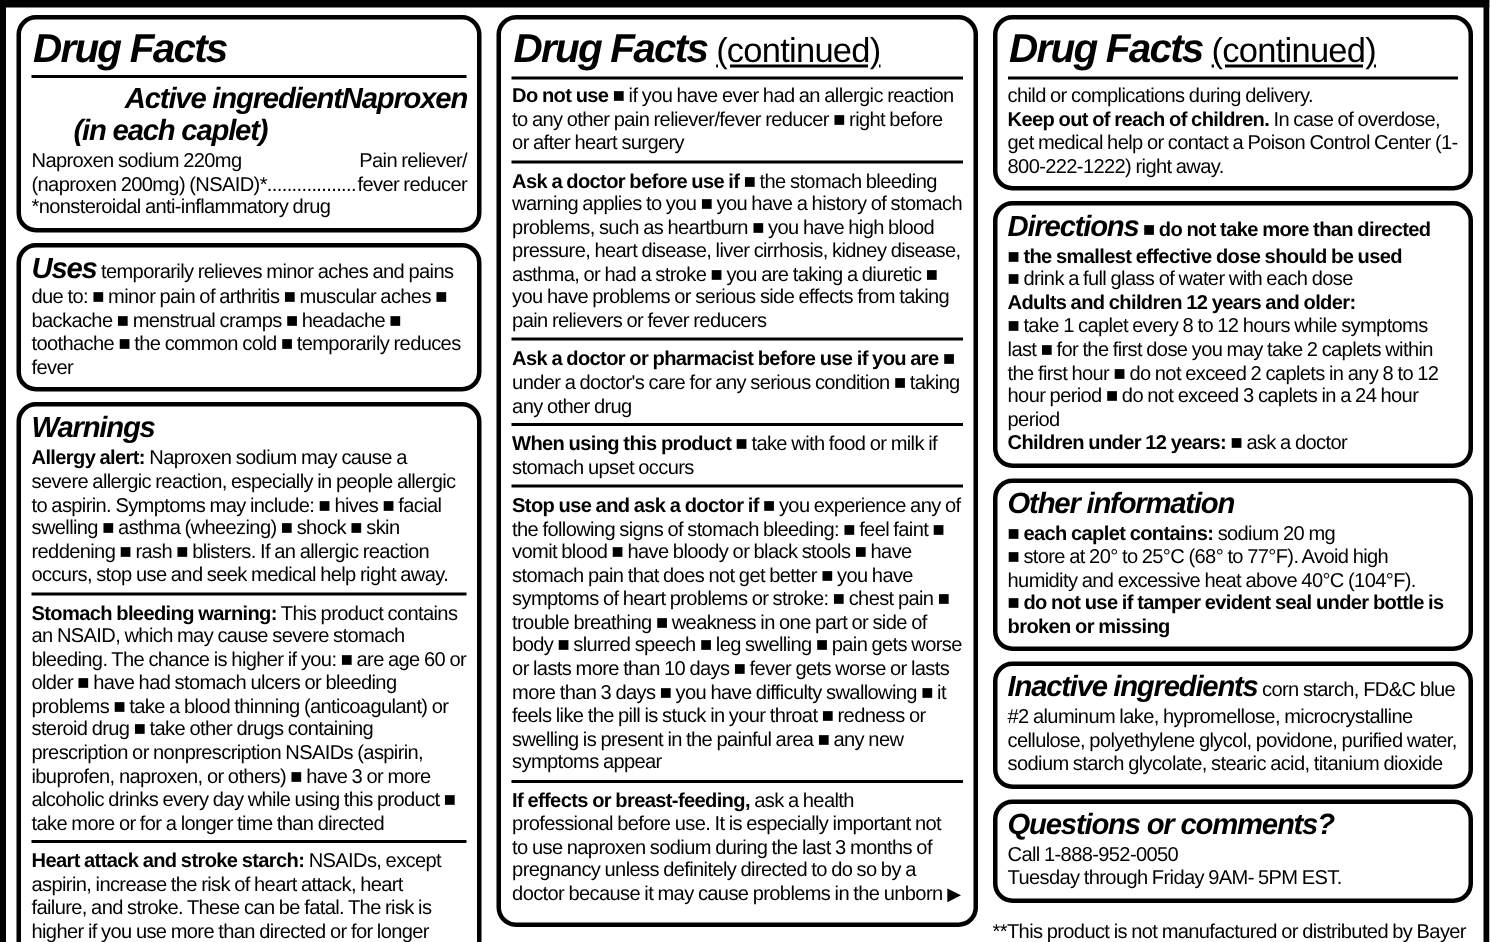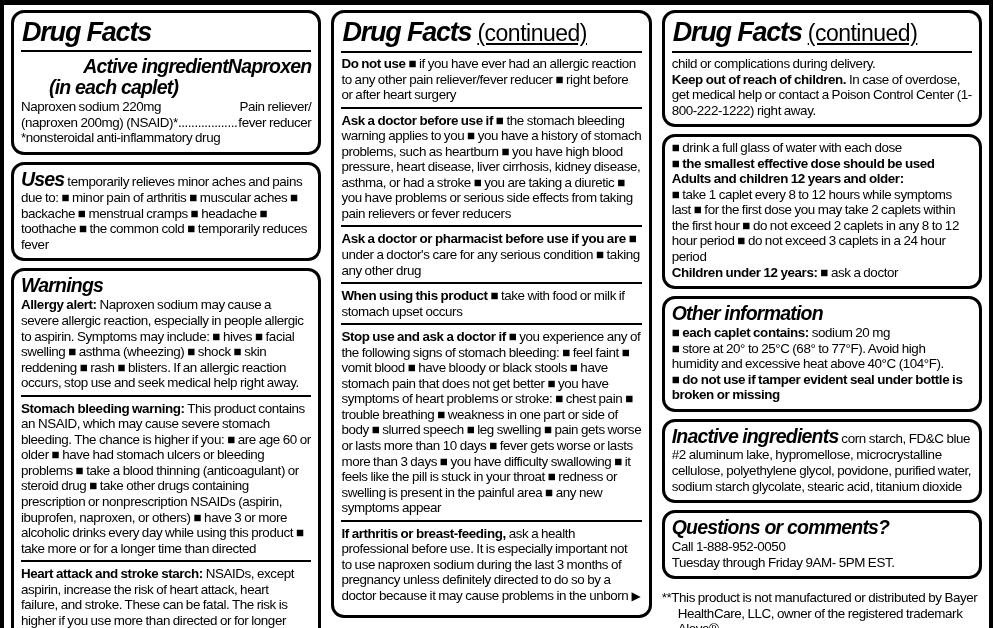--- a/index.html
+++ b/index.html
@@ -138,39 +138,40 @@
 
       <p class="txt"><b>Ask a doctor or pharmacist before use if you are</b> <span>■ under a doctor's care for any serious condition ■ taking any other drug</span></p>
       <hr class="sec">
 
       <p class="txt"><b>When using this product</b> <span>■ take with food or milk if stomach upset occurs</span></p>
       <hr class="sec">
 
       <p class="txt"><b>Stop use and ask a doctor if</b> <span>■ you experience any of the following signs of stomach bleeding: ■ feel faint ■ vomit blood ■ have bloody or black stools ■ have stomach pain that does not get better ■ you have symptoms of heart problems or stroke: ■ chest pain ■ trouble breathing ■ weakness in one part or side of body ■ slurred speech ■ leg swelling ■ pain gets worse or lasts more than 10 days ■ fever gets worse or lasts more than 3 days ■ you have difficulty swallowing ■ it feels like the pill is stuck in your throat ■ redness or swelling is present in the painful area ■ any new symptoms appear</span></p>
       <hr class="sec">
 
-      <p class="txt rel"><b>If arthritis or breast-feeding,</b> <span>ask a health professional before use. It is especially important not to use naproxen sodium during the last 3 months of pregnancy unless definitely directed to do so by a doctor because it may cause problems in the unborn</span><span class="arrow">▶</span></p>
+      <p class="txt rel"><b>If effects or breast-feeding,</b> <span>ask a health professional before use. It is especially important not to use naproxen sodium during the last 3 months of pregnancy unless definitely directed to do so by a doctor because it may cause problems in the unborn</span><span class="arrow">▶</span></p>
     </section>
   </div>
 
   <div class="col col3">
 
     <section class="box">
       <div class="titlebar">
         <h1>Drug Facts</h1>
         <span class="hsuffix">(continued)</span>
       </div>
       <hr class="toprule">
       <div class="txt">child or complications during delivery.</div>
       <p class="txt"><b>Keep out of reach of children.</b> <span>In case of overdose, get medical help or contact a Poison Control Center (1-800-222-1222) right away.</span></p>
     </section>
 
     <section class="box">
+      <p class="txt dirline"><span class="sh">Directions</span> <b>■ do not take more than directed</b></p>
+      <p class="txt dirline"><b>■ the smallest effective dose should be used</b></p>
       <p class="txt dirline">■ drink a full glass of water with each dose</p>
-      <p class="txt dirline"><b>■ the smallest effective dose should be used</b></p>
       <p class="txt dirline"><b>Adults and children 12 years and older:</b></p>
       <p class="txt dirline">■ take 1 caplet every 8 to 12 hours while symptoms last ■ for the first dose you may take 2 caplets within the first hour ■ do not exceed 2 caplets in any 8 to 12 hour period ■ do not exceed 3 caplets in a 24 hour period</p>
       <p class="txt dirline"><b>Children under 12 years:</b> <span>■ ask a doctor</span></p>
     </section>
 
     <section class="box">
       <div class="sh">Other information</div>
       <p class="txt"><b>■ each caplet contains:</b> <span>sodium 20 mg</span></p>
       <p class="txt">■ store at 20° to 25°C (68° to 77°F). Avoid high humidity and excessive heat above 40°C (104°F).</p>
       <p class="txt"><b>■ do not use if tamper evident seal under bottle is broken or missing</b></p>

